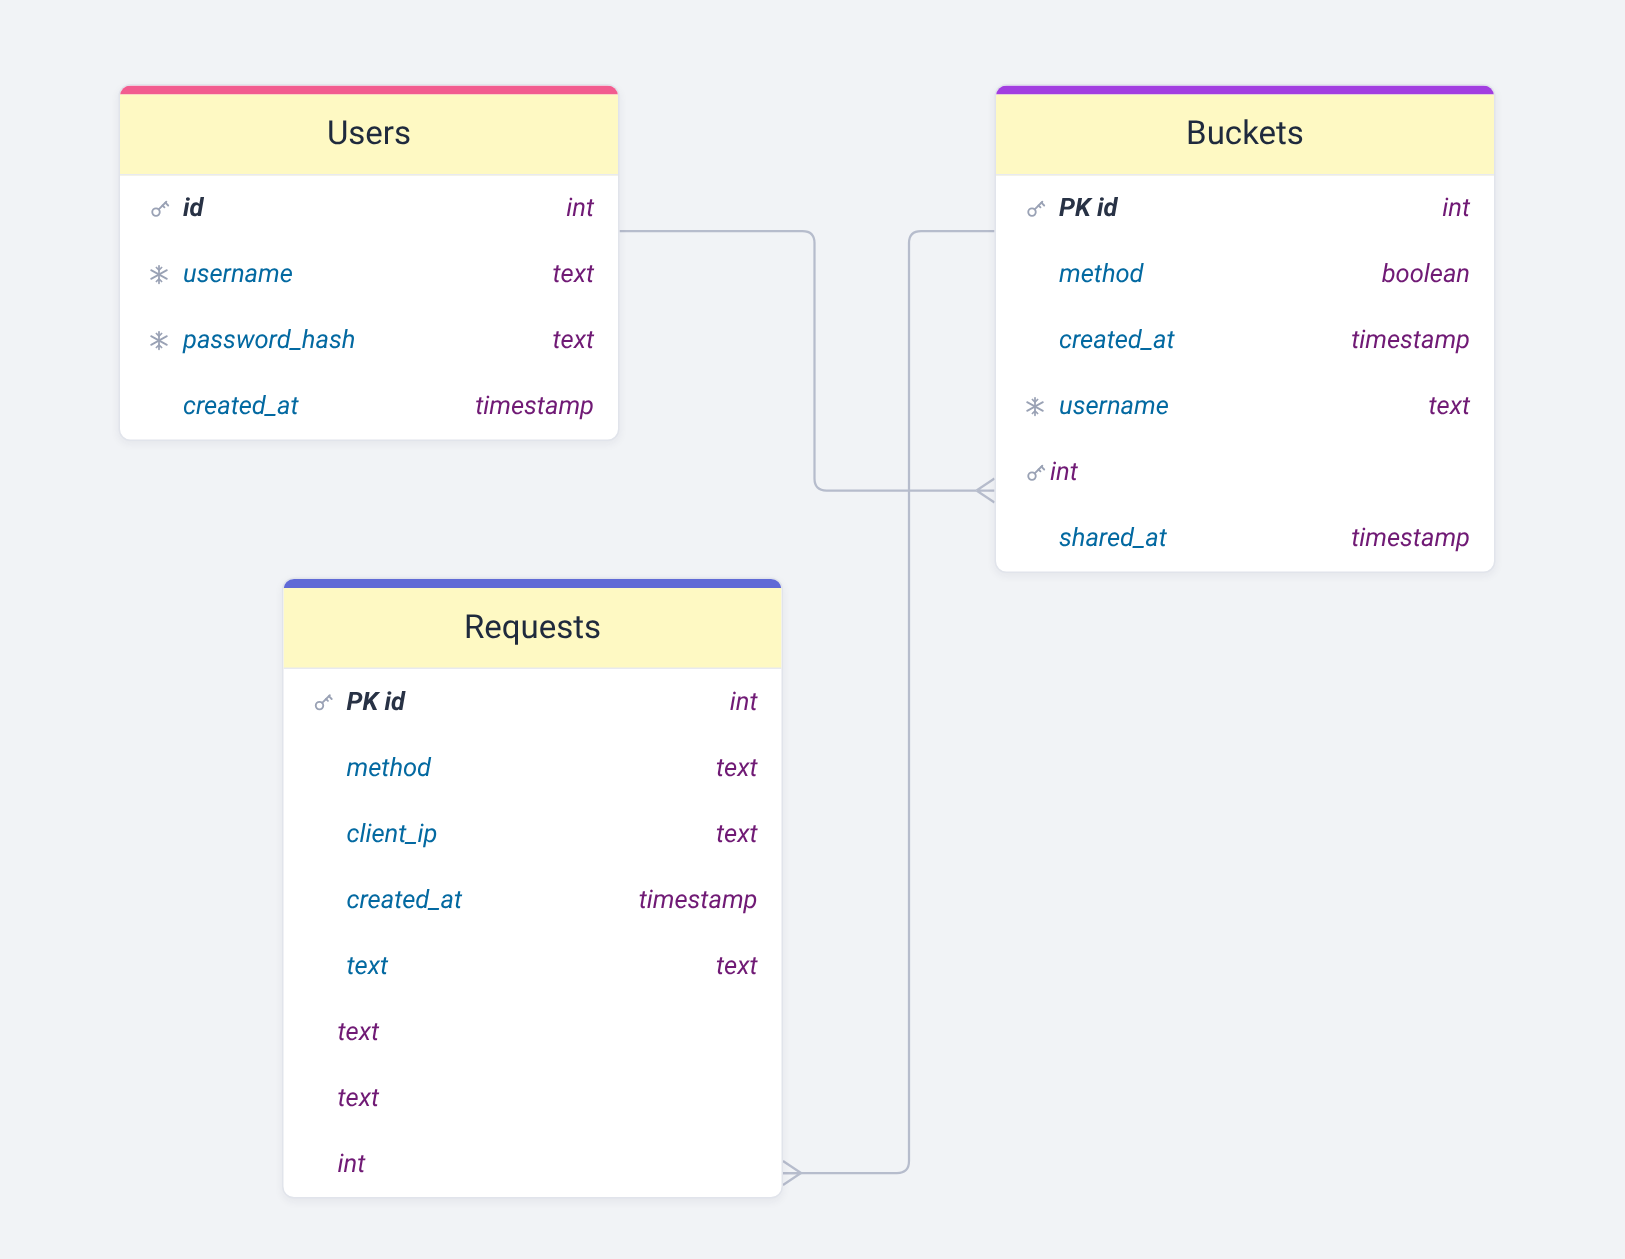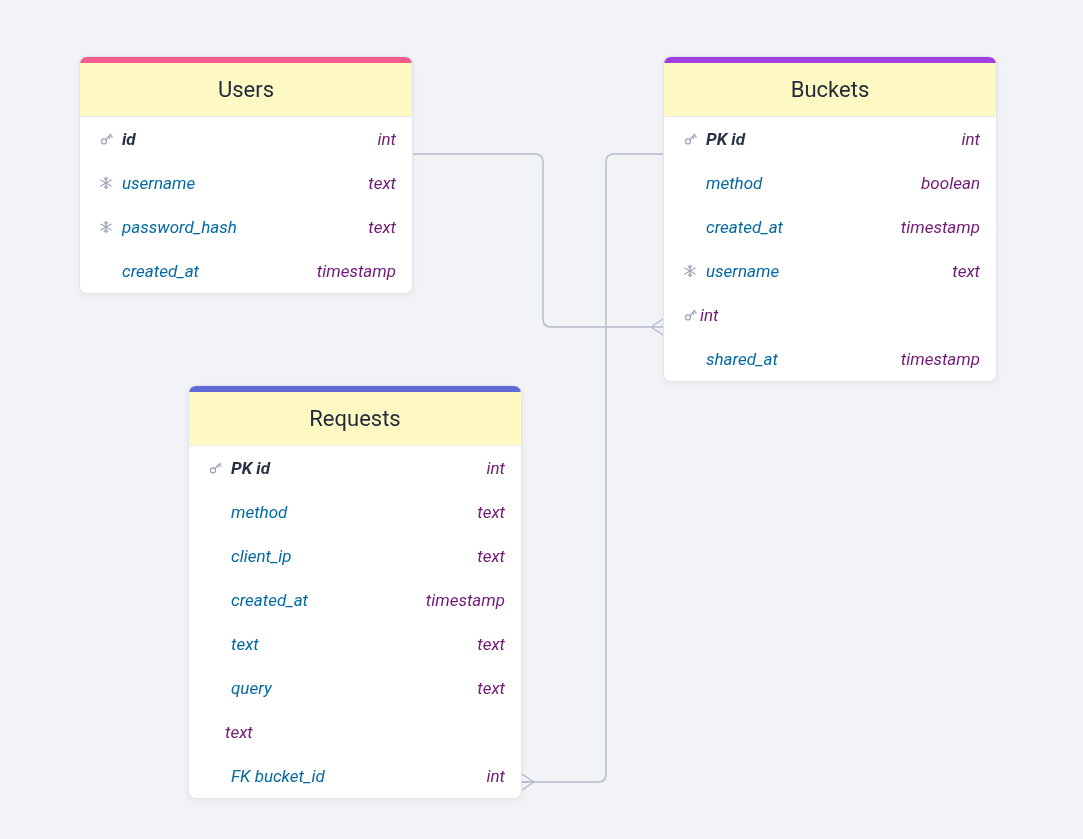--- a/index.html
+++ b/index.html
@@ -238,28 +238,26 @@
           <span class="col-name">created_at</span>
           <span class="col-type">timestamp</span>
         </div>
         <div class="col-row">
           <span class="col-icon"></span>
           <span class="col-name">text</span>
           <span class="col-type">text</span>
         </div>
         <div class="col-row">
           <span class="col-icon"></span>
-          <span class="col-name">query</span>
-          <span class="col-type">text</span>
-        </div>
-        <div class="col-row">
-          <span class="col-icon"></span>
-          <span class="col-type">text</span>
-        </div>
-        <div class="col-row">
-          <span class="col-icon"></span>
-          <span class="col-name">FK bucket_id</span>
+          <span class="col-type">text</span>
+        </div>
+        <div class="col-row">
+          <span class="col-icon"></span>
+          <span class="col-type">text</span>
+        </div>
+        <div class="col-row">
+          <span class="col-icon"></span>
           <span class="col-type">int</span>
         </div>
       </div>
   </div>
 
 </div>
 
 </body></html>

